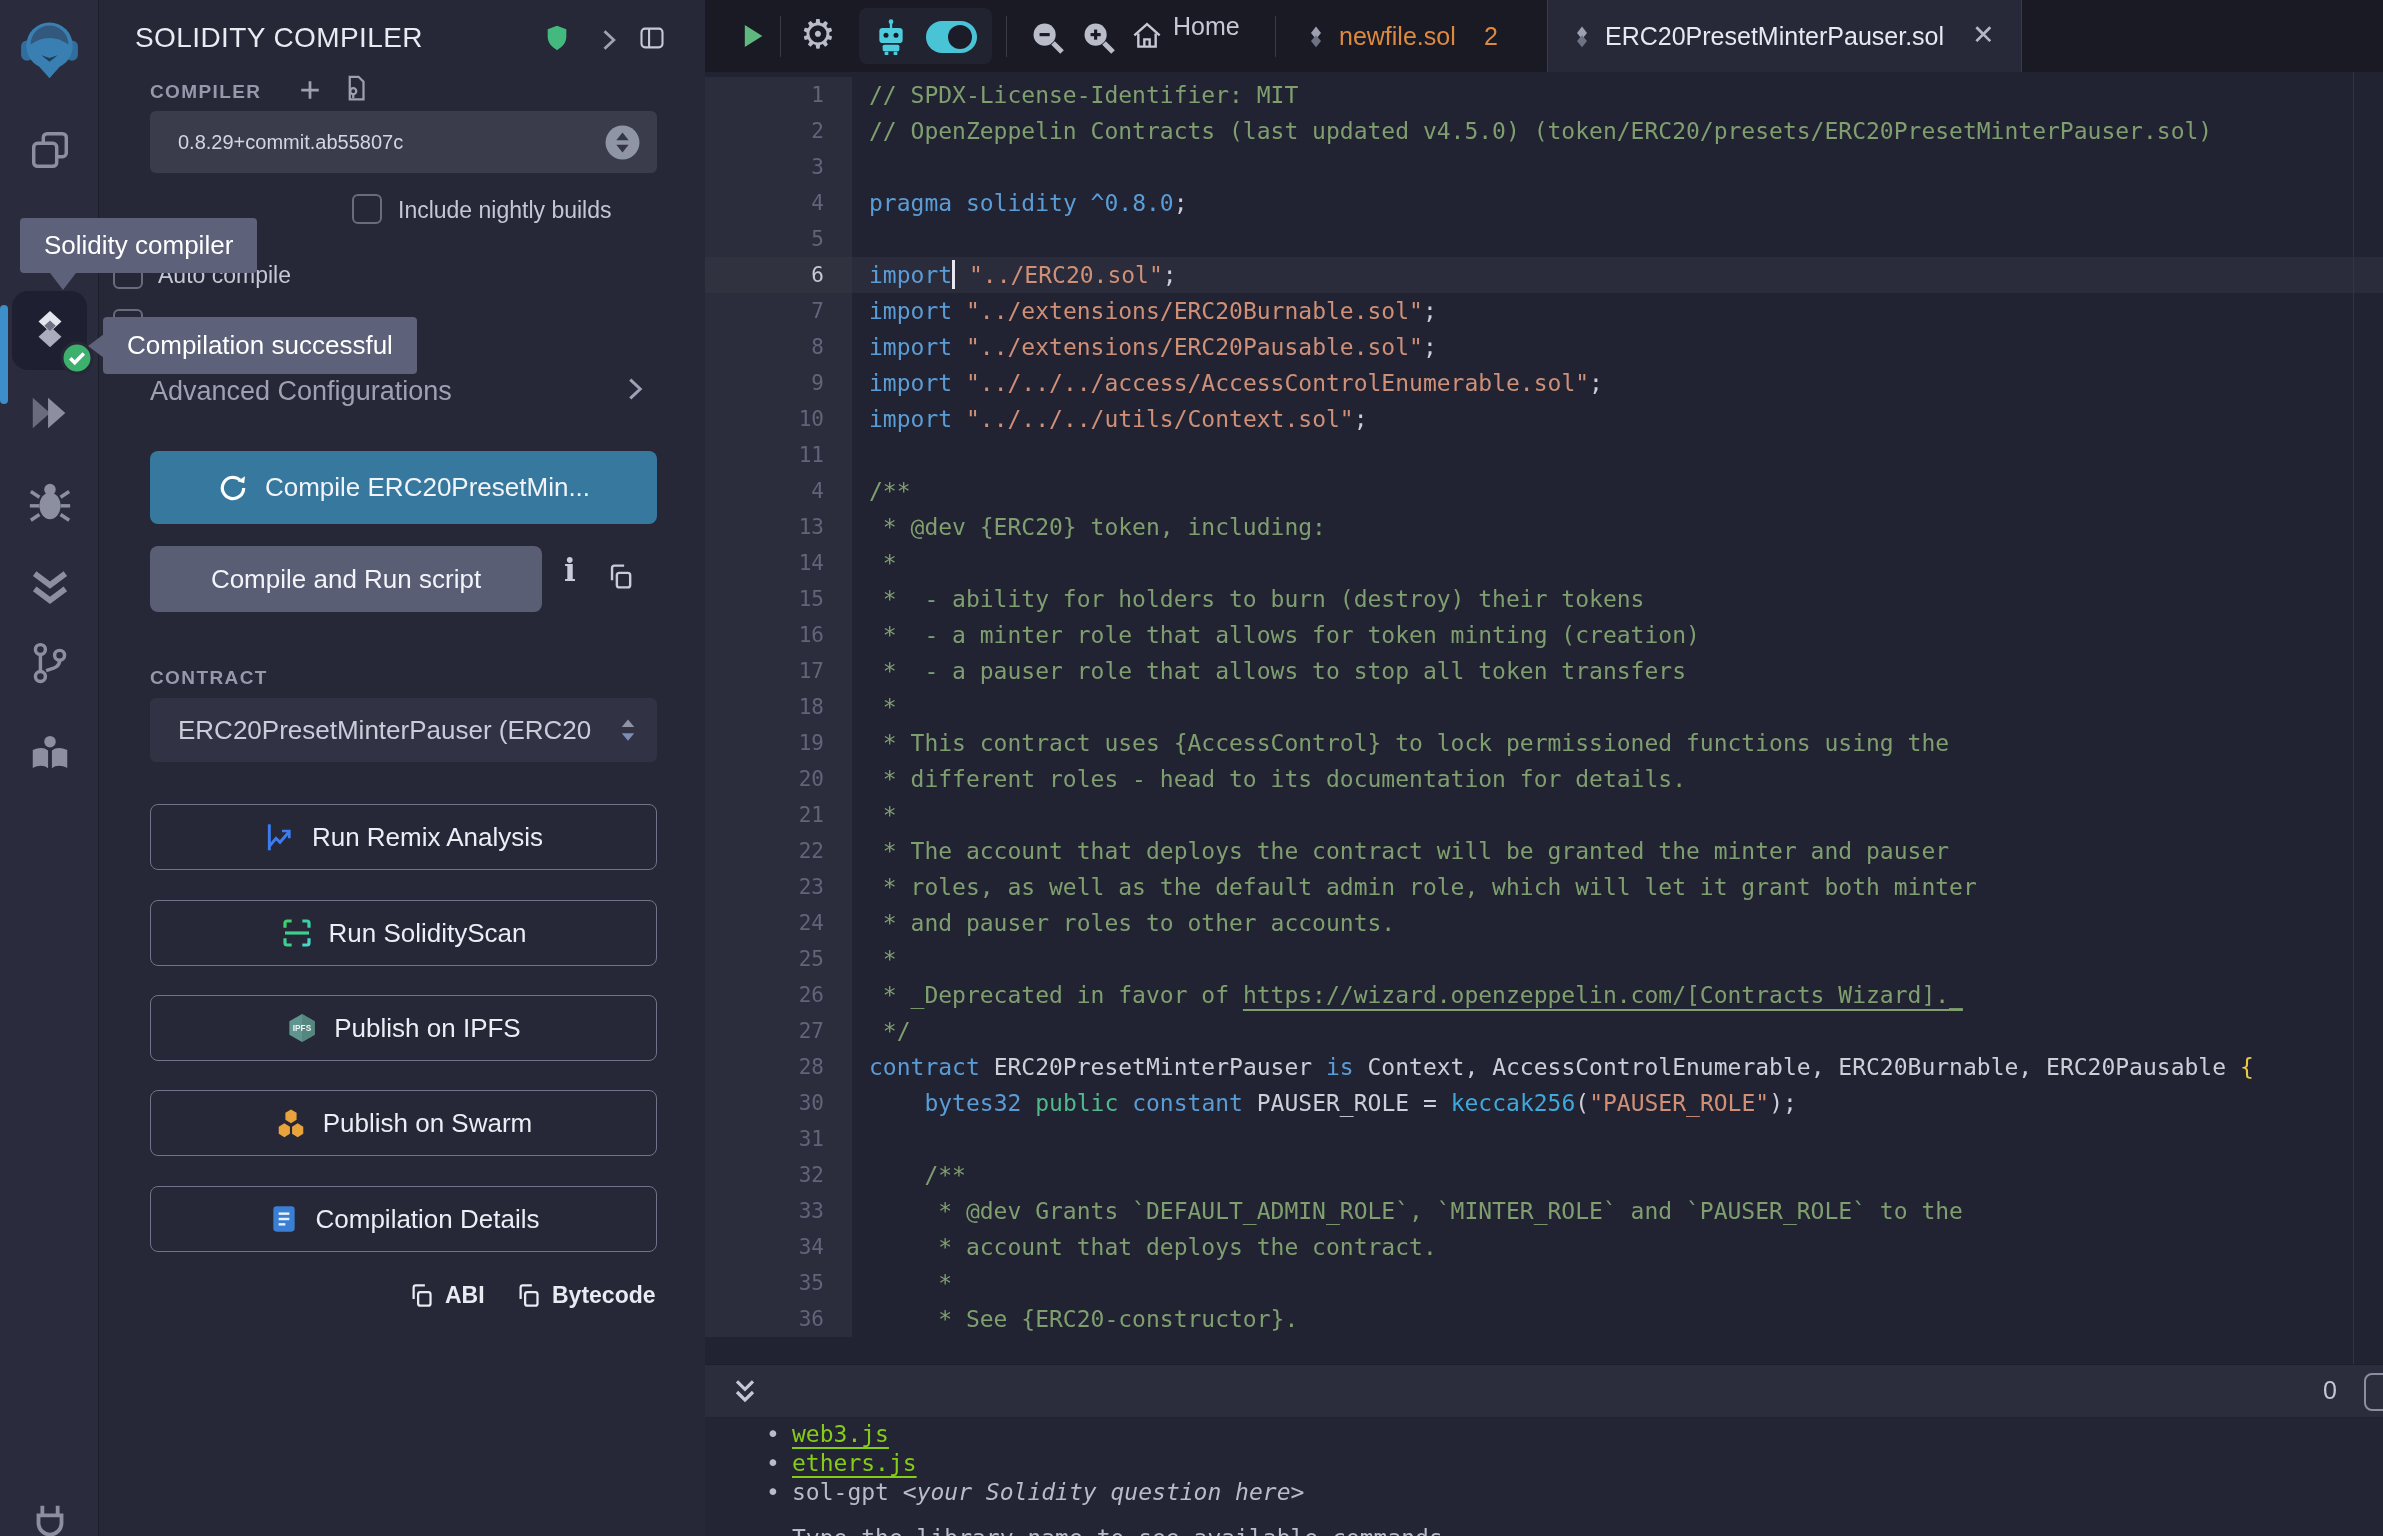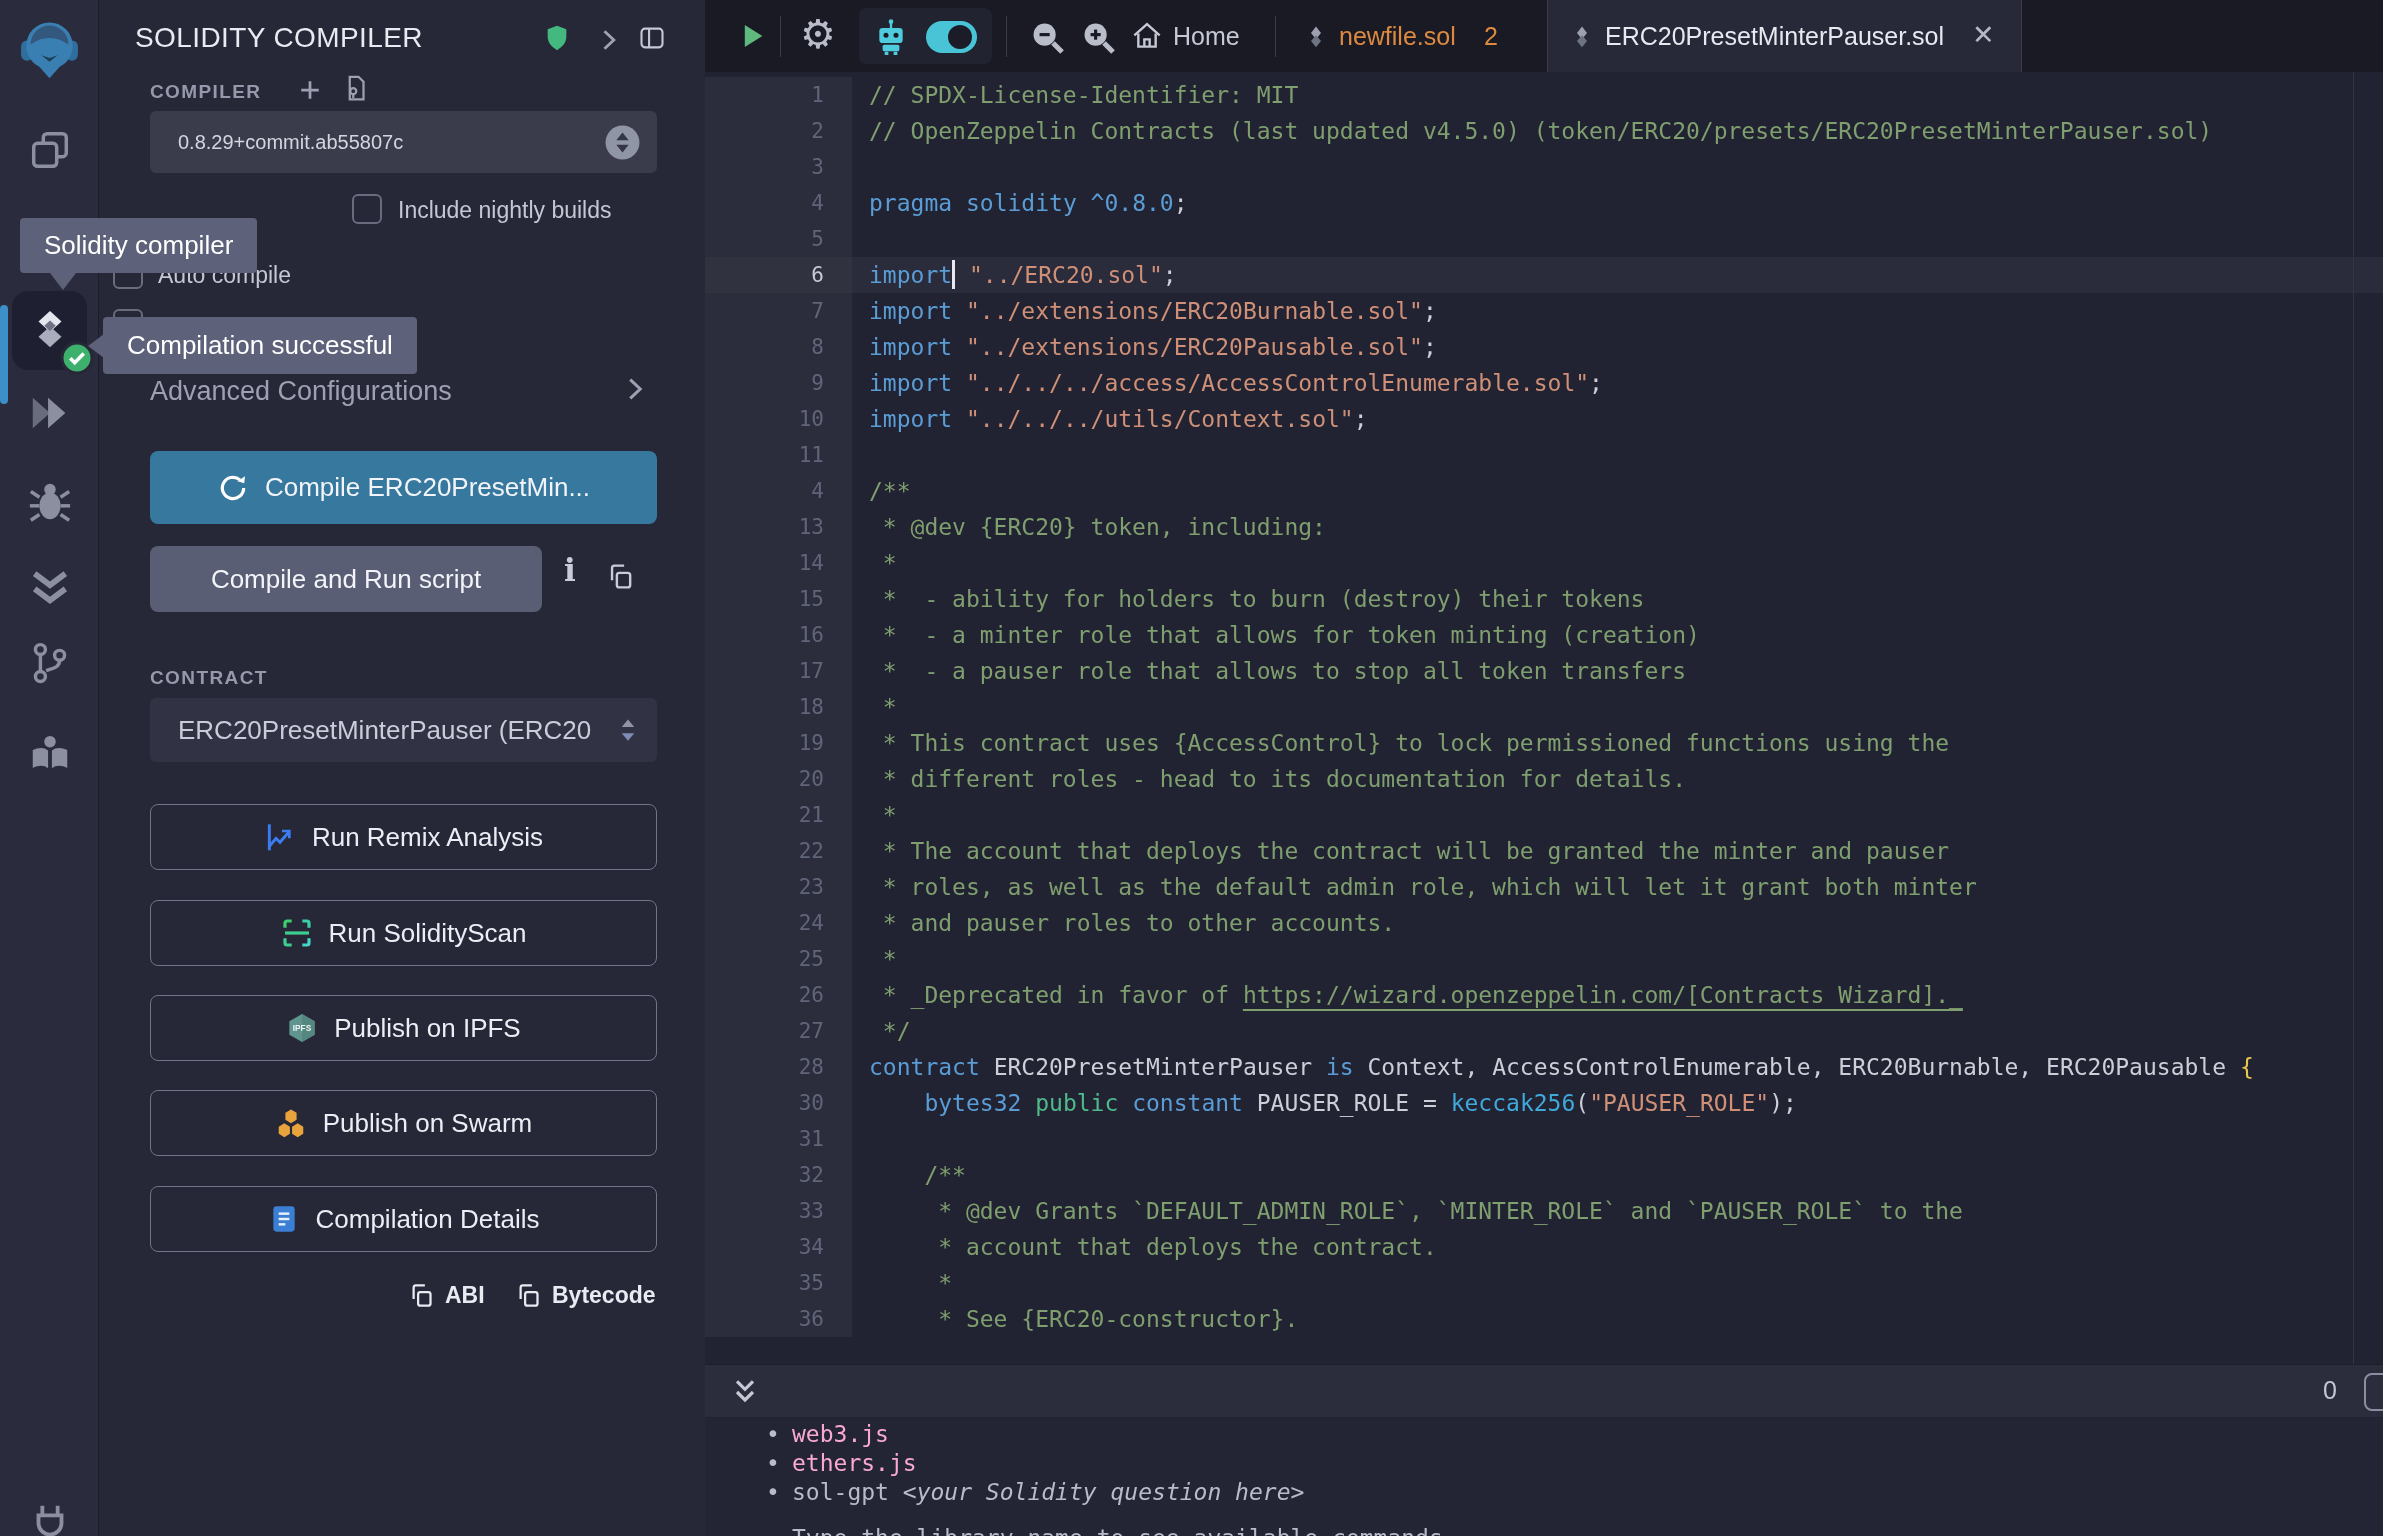--- a/index.html
+++ b/index.html
@@ -97,21 +97,21 @@
 
   
   .termbar { position:absolute; left:0; top:1364px; width:1679px; height:53px; background:#2b2d3d; border-top:1px solid #1e1f2a; }
   .term-expand { position:absolute; left:24px; top:11px; width:32px; height:32px; cursor:pointer; }
   .term-expand svg { width:100%; height:100%; }
   .term-badge { position:absolute; left:1618px; top:11px; font-size:25px; color:#c3c7d3; }
   .term-search { position:absolute; left:1659px; top:8px; width:59px; height:38px; border:2px solid #8a8ea0; border-radius:8px; background:transparent; }
   .termcontent { position:absolute; left:0; top:1418px; width:1679px; height:119px; background:#232434; overflow:hidden; padding:2px 0 0 61px; }
   .term-line { font:23px/29px "DejaVu Sans Mono", monospace; color:#b7bbca; white-space:pre; }
   .term-line .bullet { display:inline-block; width:26px; }
-  .term-link { text-underline-offset:5px; color:#f9a8d4; cursor:pointer; }
+  .term-link { text-decoration:underline; text-underline-offset:5px; color:#84cc16; cursor:pointer; }
   .term-line em { font-style:italic; }
   .term-gap { margin-top:17px; }
 </style>
 </head>
 <body>
 
 <div class="screen">
 
   <div class="rail">
     <div class="rail-item logo-item" style="top:16px">
@@ -400,21 +400,21 @@
       </span>
 
       <div class="tab" style="left:424px;width:143px">
         <span class="tb-ic" style="left:2px;top:20px;width:32px;height:32px">
           <svg viewBox="0 0 24 24" fill="none" stroke="#c6c9d5" stroke-width="1.8">
               <path d="M2.5 11.5 12 3l9.5 8.5"></path>
               <path d="M5.5 10.2V20h13v-9.8"></path>
               <path d="M10 20v-5.5h4V20"></path>
             </svg>
         </span>
-        <span class="tab-label" style="left:44px;top:22px;color:#c6c9d5">Home</span>
+        <span class="tab-label" style="left:44px;top:12px;color:#c6c9d5">Home</span>
       </div>
       <div class="tb-div" style="left:570px"></div>
 
       <div class="tab" style="left:571px;width:270px">
         <span class="tb-ic" style="left:28px;top:24px;width:24px;height:26px">
           <svg viewBox="0 0 24 24">
               <path d="M12 1.5 17 8l-5 6.2L7 8z" fill="#9ca0b1"></path>
               <path d="M12 10.2 17 16l-5 6.2L7 16z" fill="#6e7384"></path>
             </svg>
         </span>

